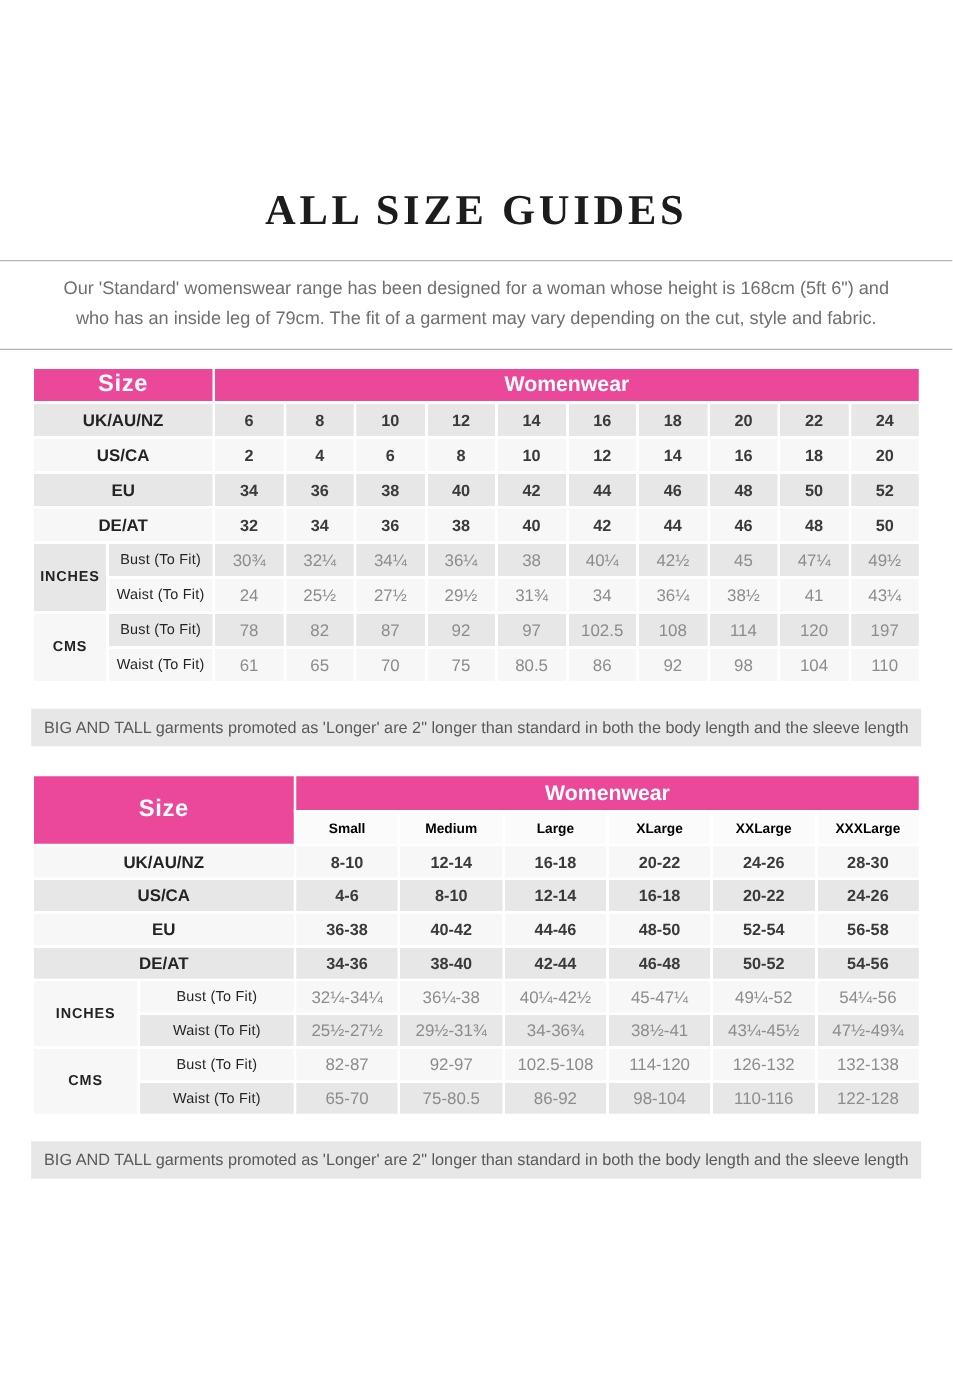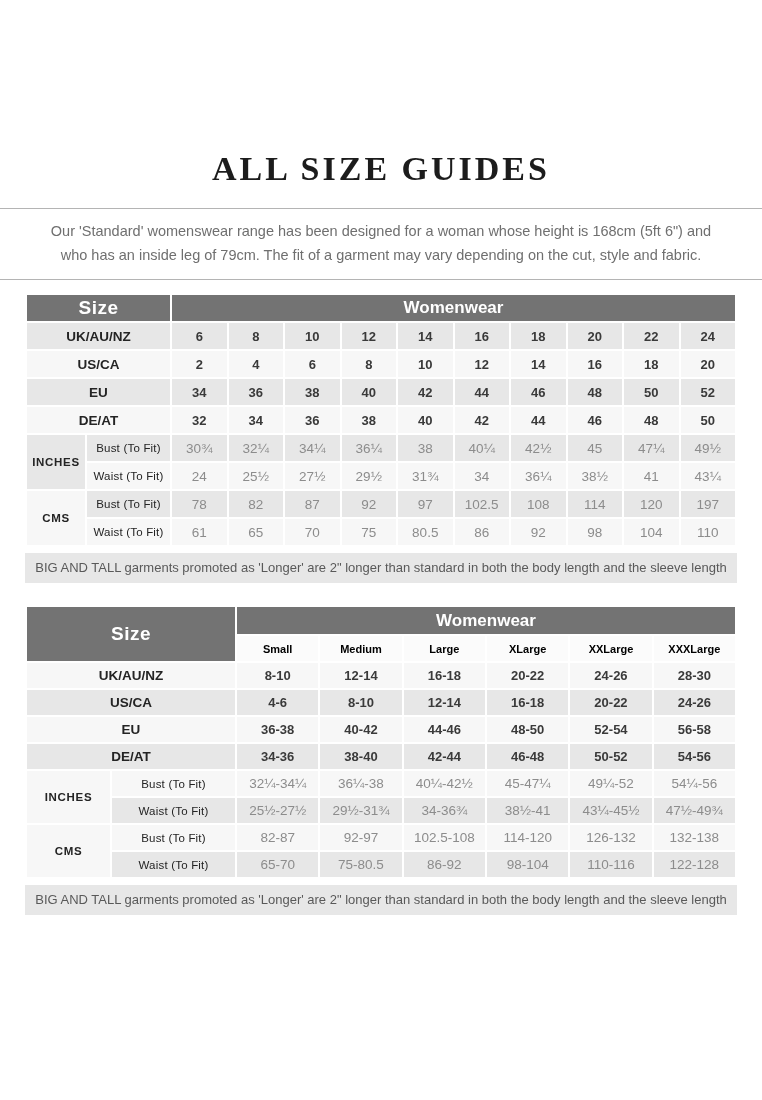--- a/index.html
+++ b/index.html
@@ -10,36 +10,36 @@
     letter-spacing:3px;color:#1c1c1c;}
   .divider{border:none;border-top:1px solid #b4b4b4;margin:20px 0 0;}
   .divider.below-intro{margin:9px 0 0;}
   .intro{width:676px;margin:10px auto 12px;text-align:center;
     font-size:14.5px;line-height:24px;color:#6f6f6f;}
   .tbl-wrap{width:712px;margin:13px auto 0;}
   .tbl-wrap.second{margin-top:22px;}
   table.size-table{border-collapse:collapse;width:712px;table-layout:fixed;}
   .size-table td,.size-table th{border:2px solid #fff;padding:0;text-align:center;
     vertical-align:middle;overflow:hidden;white-space:nowrap;}
-  .hdr{background:#737373;color:#fff;font-weight:bold;font-size:17px;height:27px;}
+  .hdr{background:#ec4899;color:#fff;font-weight:bold;font-size:17px;height:27px;}
   .corner{font-size:19px;letter-spacing:.5px;}
   .subhdr{background:#fbfbfb;color:#000000;font-weight:bold;font-size:11px;height:25px;}
   .tbl0 td{height:26px;}
   .tbl1 td{height:25px;}
   .tbl0 .hdr{height:26px;}
   .bg-g{background:#e7e7e7;}
   .bg-l{background:#f7f7f7;}
   .lbl{font-weight:bold;color:#242424;font-size:13.5px;}
   .sz{font-weight:bold;color:#3a3a3a;font-size:13px;}
   .ms{color:#8c8c8c;font-size:13.5px;font-weight:normal;}
   .slbl{font-weight:normal;color:#242424;font-size:11.5px;letter-spacing:.2px;margin-top:23px;}
   .glbl{font-weight:bold;color:#242424;font-size:11.5px;letter-spacing:.7px;}
   .tbl0 .c-gl{width:60px;}  .tbl0 .c-sl{width:85px;}
   .tbl1 .c-gl{width:85px;}  .tbl1 .c-sl{width:125px;}
-  .note{width:712px;margin:6px auto 0;height:30px;line-height:30px;
+  .note{width:712px;margin:20px auto 0;height:30px;line-height:30px;
     background:#e7e7e7;text-align:center;font-size:13px;color:#595959;
     white-space:nowrap;overflow:hidden;}
 </style>
 </head>
 <body>
 
 <div class="page">
   <h1 class="page-title">ALL SIZE GUIDES</h1>
   <hr class="divider">
   <p class="intro">Our 'Standard' womenswear range has been designed for a woman whose height is 168cm (5ft 6") and who has an inside leg of 79cm. The fit of a garment may vary depending on the cut, style and fabric.</p>

